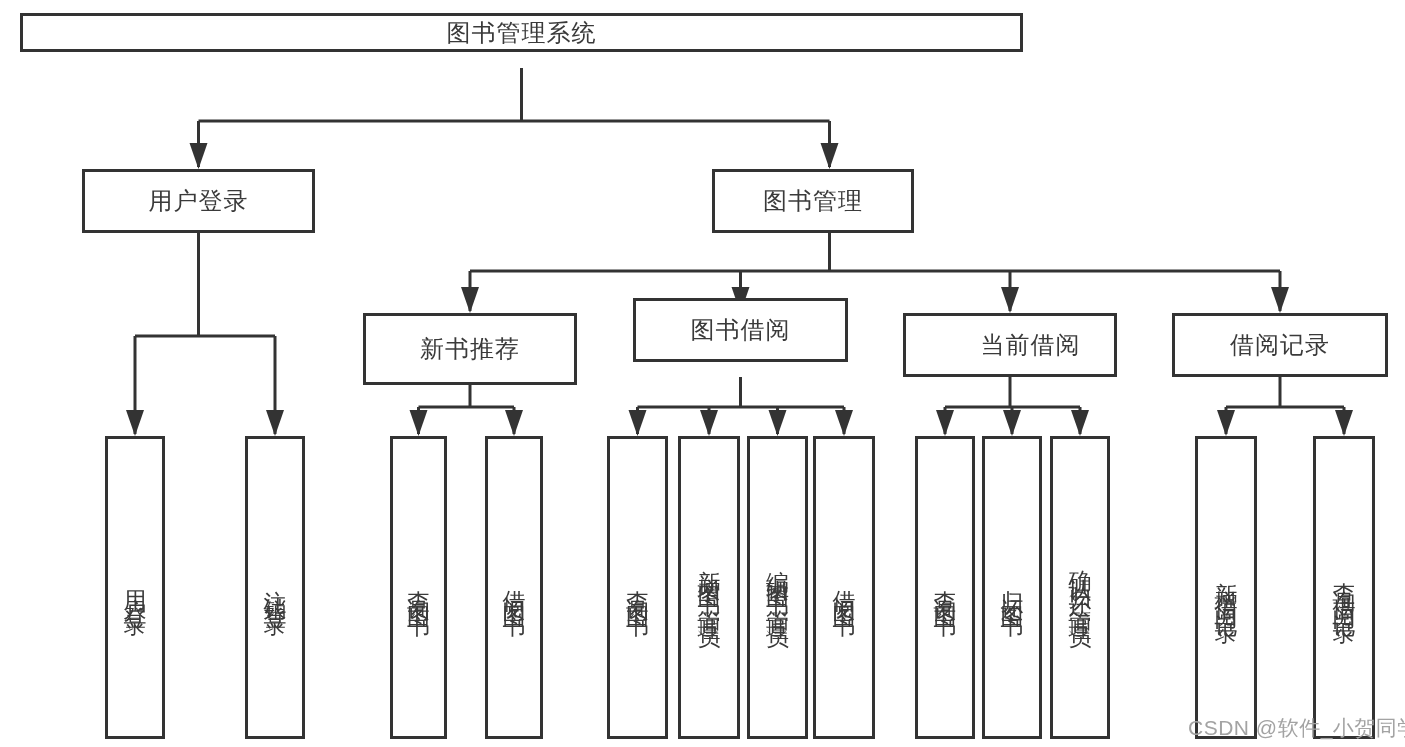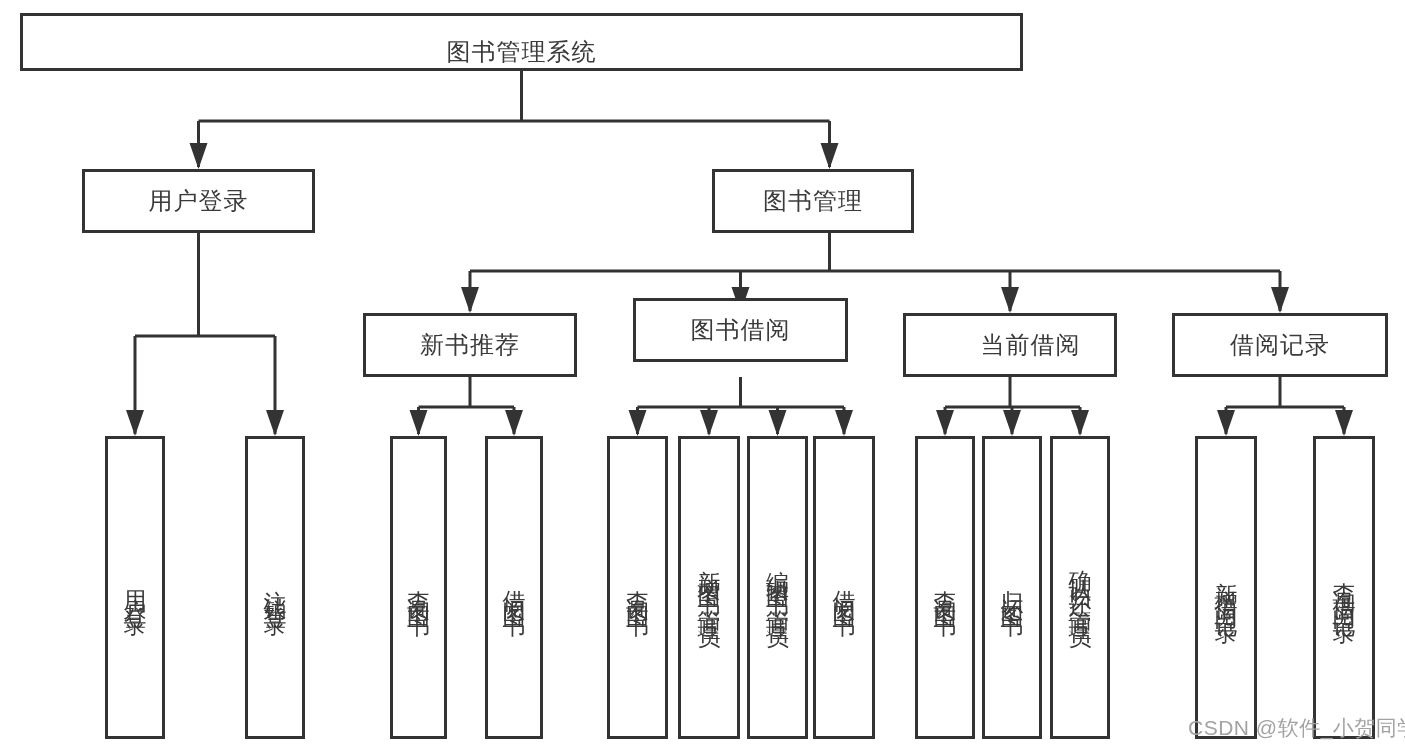--- a/index.html
+++ b/index.html
@@ -98,32 +98,32 @@
 
       <polygon points="936,410 954,410 945,436"></polygon>
       <polygon points="1003,410 1021,410 1012,436"></polygon>
       <polygon points="1071,410 1089,410 1080,436"></polygon>
 
       <polygon points="1217,410 1235,410 1226,436"></polygon>
       <polygon points="1335,410 1353,410 1344,436"></polygon>
     </g>
   </svg>
 
-  <div class="node" style="left:20px;top:13px;width:1003px;height:58px;align-items:flex-end;">
+  <div class="node" style="left:20px;top:13px;width:1003px;height:39px;align-items:flex-end;">
     <span class="lbl">图书管理系统</span>
   </div>
 
   <div class="node" style="left:82px;top:169px;width:233px;height:64px;">
     <span class="lbl">用户登录</span>
   </div>
   <div class="node" style="left:712px;top:169px;width:202px;height:64px;">
     <span class="lbl">图书管理</span>
   </div>
 
-  <div class="node" style="left:363px;top:313px;width:214px;height:64px;">
+  <div class="node" style="left:363px;top:313px;width:214px;height:72px;">
     <span class="lbl">新书推荐</span>
   </div>
   <div class="node" style="left:633px;top:298px;width:215px;height:64px;">
     <span class="lbl">图书借阅</span>
   </div>
   <div class="node" style="left:903px;top:313px;width:214px;height:64px;padding-left:41px;">
     <span class="lbl">当前借阅</span>
   </div>
   <div class="node" style="left:1172px;top:313px;width:216px;height:64px;">
     <span class="lbl">借阅记录</span>

